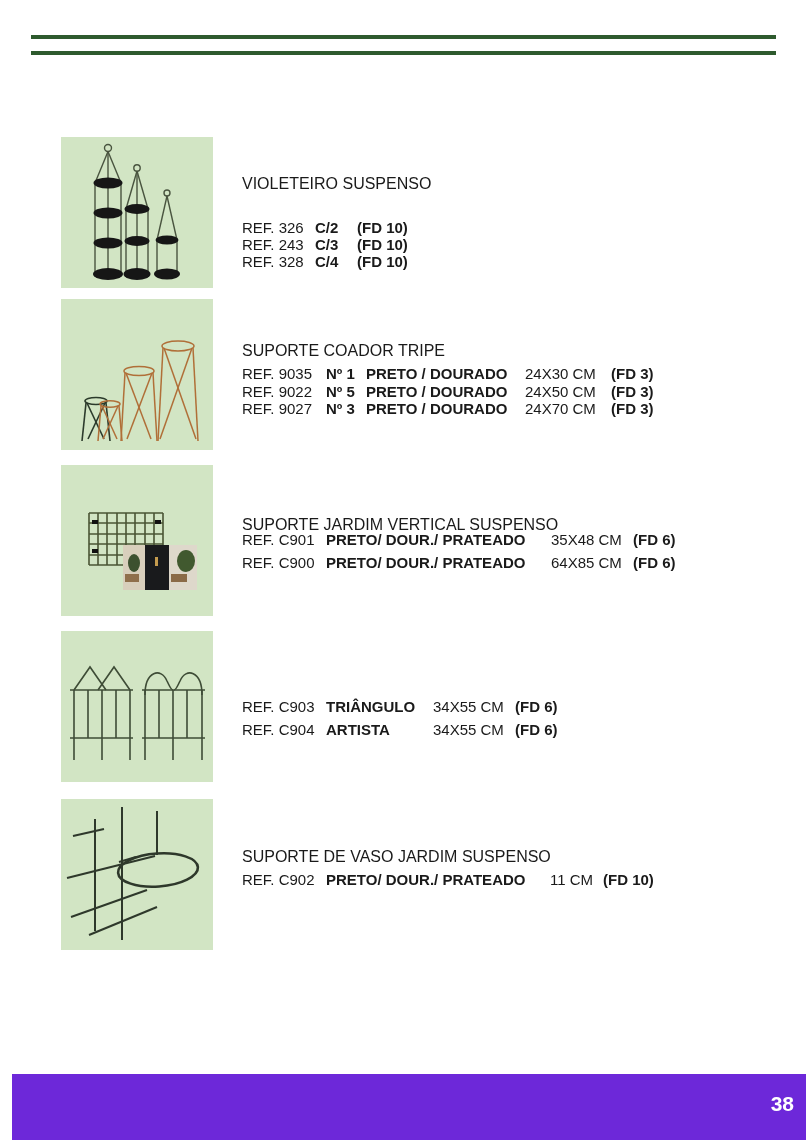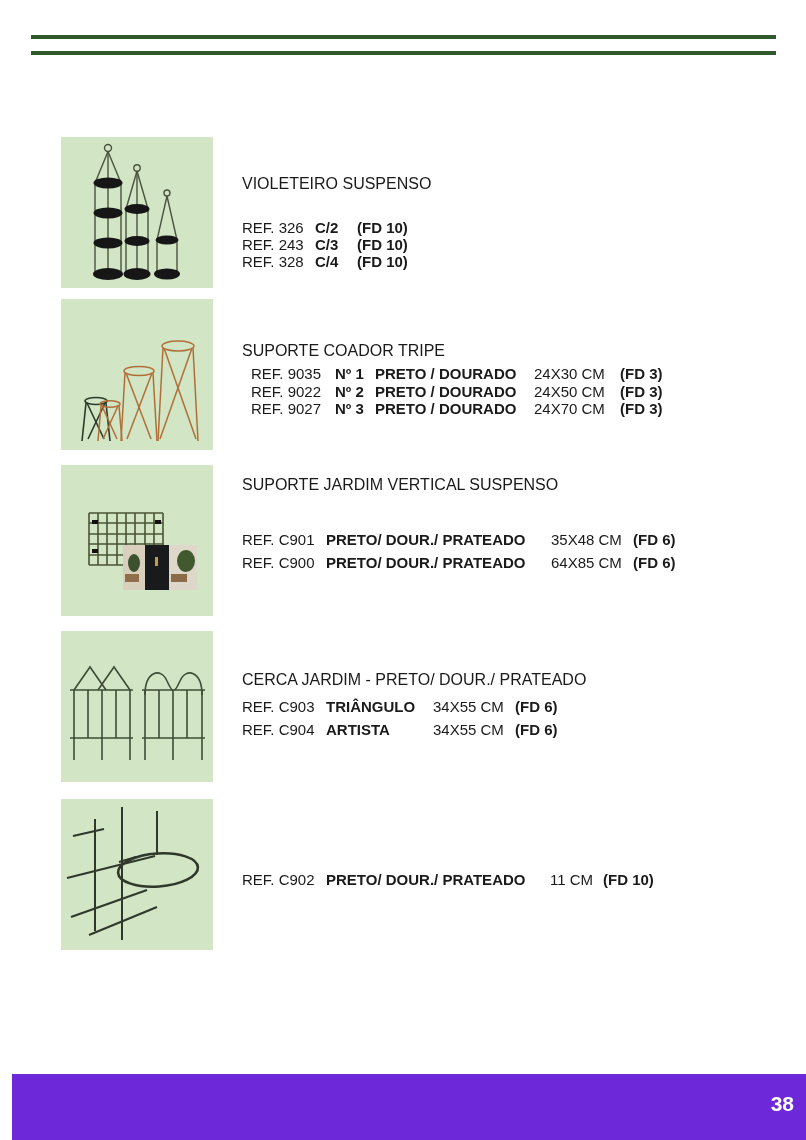--- a/index.html
+++ b/index.html
@@ -12,23 +12,23 @@
     overflow:hidden;
     margin:0 auto;
   }
   .rule{position:absolute;left:31px;width:745px;height:4px;background:#2e5a2e;}
   .rule1{top:35px;}
   .rule2{top:51px;}
   .panel{position:absolute;left:61px;width:152px;height:151px;background:#d2e5c4;}
   .panel svg{display:block;width:152px;height:151px;}
   .p1{top:137px;} .p2{top:299px;} .p3{top:465px;} .p4{top:631px;} .p5{top:799px;}
   .title{position:absolute;left:242px;font-size:16px;font-weight:normal;white-space:nowrap;}
-  .t1{top:175px;} .t2{top:342px;} .t3{top:476px;} .t4{top:671px;} .t5{top:848px;}
+  .t1{top:175px;} .t2{top:342px;} .t3{top:516px;} .t4{top:671px;} .t5{top:848px;}
   .rows{position:absolute;left:242px;font-size:15px;white-space:nowrap;}
-  .r1{top:201px;margin-top:19px;} .r2{top:365px;margin-left:9px;} .r3{top:528px;} .r4{top:695px;} .r5{top:871px;}
+  .r1{top:201px;margin-top:19px;} .r2{top:365px;} .r3{top:528px;} .r4{top:695px;} .r5{top:871px;}
   .rows-a .row{line-height:16.8px;}
   .rows-b .row{line-height:17.6px;}
   .rows-c .row{line-height:23px;}
   .row span{display:inline-block;vertical-align:top;}
   .bold{font-weight:bold;}
   .w73{width:73px;} .w42{width:42px;} .w84{width:84px;} .w40{width:40px;}
   .w159{width:159px;} .w86{width:86px;} .w225{width:225px;} .w82{width:82px;}
   .w107{width:107px;} .w224{width:224px;} .w53{width:53px;}
   .footer{position:absolute;left:12px;top:1074px;width:806px;height:66px;background:#6d28d9;}
   .page-num{
@@ -121,21 +121,21 @@
           <line x1="131" y1="49" x2="99" y2="140"></line>
       </g>
     </svg>
   </div>
   <div class="title t2">SUPORTE COADOR TRIPE</div>
   <div class="rows rows-b r2">
     <div class="row">
       <span class="w84">REF. 9035</span><span class="bold w40">Nº 1</span><span class="bold w159">PRETO / DOURADO</span><span class="w86">24X30 CM</span><span class="bold">(FD 3)</span>
     </div>
     <div class="row">
-      <span class="w84">REF. 9022</span><span class="bold w40">Nº 2</span><span class="bold w159">PRETO / DOURADO</span><span class="w86">24X50 CM</span><span class="bold">(FD 3)</span>
+      <span class="w84">REF. 9022</span><span class="bold w40">Nº 5</span><span class="bold w159">PRETO / DOURADO</span><span class="w86">24X50 CM</span><span class="bold">(FD 3)</span>
     </div>
     <div class="row">
       <span class="w84">REF. 9027</span><span class="bold w40">Nº 3</span><span class="bold w159">PRETO / DOURADO</span><span class="w86">24X70 CM</span><span class="bold">(FD 3)</span>
     </div>
   </div>
 
   <div class="panel p3">
     <svg viewBox="0 0 152 151">
       <g stroke="#4a5434" stroke-width="1.6" fill="none">
         <line x1="28" y1="48" x2="28" y2="100"></line>
@@ -199,21 +199,20 @@
         <line x1="81" y1="59" x2="144" y2="59"></line>
           <line x1="81" y1="107" x2="144" y2="107"></line>
         <line x1="84" y1="59" x2="84" y2="129"></line>
           <line x1="112" y1="59" x2="112" y2="129"></line>
           <line x1="141" y1="59" x2="141" y2="129"></line>
         <line x1="98" y1="59" x2="98" y2="107"></line>
           <line x1="126" y1="59" x2="126" y2="107"></line>
       </g>
     </svg>
   </div>
-  <div class="title t4">CERCA JARDIM - PRETO/ DOUR./ PRATEADO</div>
   <div class="rows rows-c r4">
     <div class="row">
       <span class="w84">REF. C903</span><span class="bold w107">TRIÂNGULO</span><span class="w82">34X55 CM</span><span class="bold">(FD 6)</span>
     </div>
     <div class="row">
       <span class="w84">REF. C904</span><span class="bold w107">ARTISTA</span><span class="w82">34X55 CM</span><span class="bold">(FD 6)</span>
     </div>
   </div>
 
   <div class="panel p5">
@@ -224,20 +223,21 @@
         <line x1="96" y1="12" x2="96" y2="56"></line>
         <line x1="12" y1="37" x2="43" y2="30"></line>
         <line x1="6" y1="79" x2="94" y2="57"></line>
         <line x1="10" y1="118" x2="86" y2="91"></line>
         <line x1="28" y1="136" x2="96" y2="108"></line>
         <line x1="58" y1="63" x2="75" y2="58"></line>
       </g>
       <ellipse cx="97" cy="71" rx="40" ry="16.5" stroke="#2e382b" stroke-width="2.6" fill="none" transform="rotate(-4 97 71)"></ellipse>
     </svg>
   </div>
+  <div class="title t5">SUPORTE DE VASO JARDIM SUSPENSO</div>
   <div class="rows r5">
     <div class="row">
       <span class="w84">REF. C902</span><span class="bold w224">PRETO/ DOUR./ PRATEADO</span><span class="w53">11 CM</span><span class="bold">(FD 10)</span>
     </div>
   </div>
 
   <div class="footer">
     <span class="page-num">38</span>
   </div>
 

